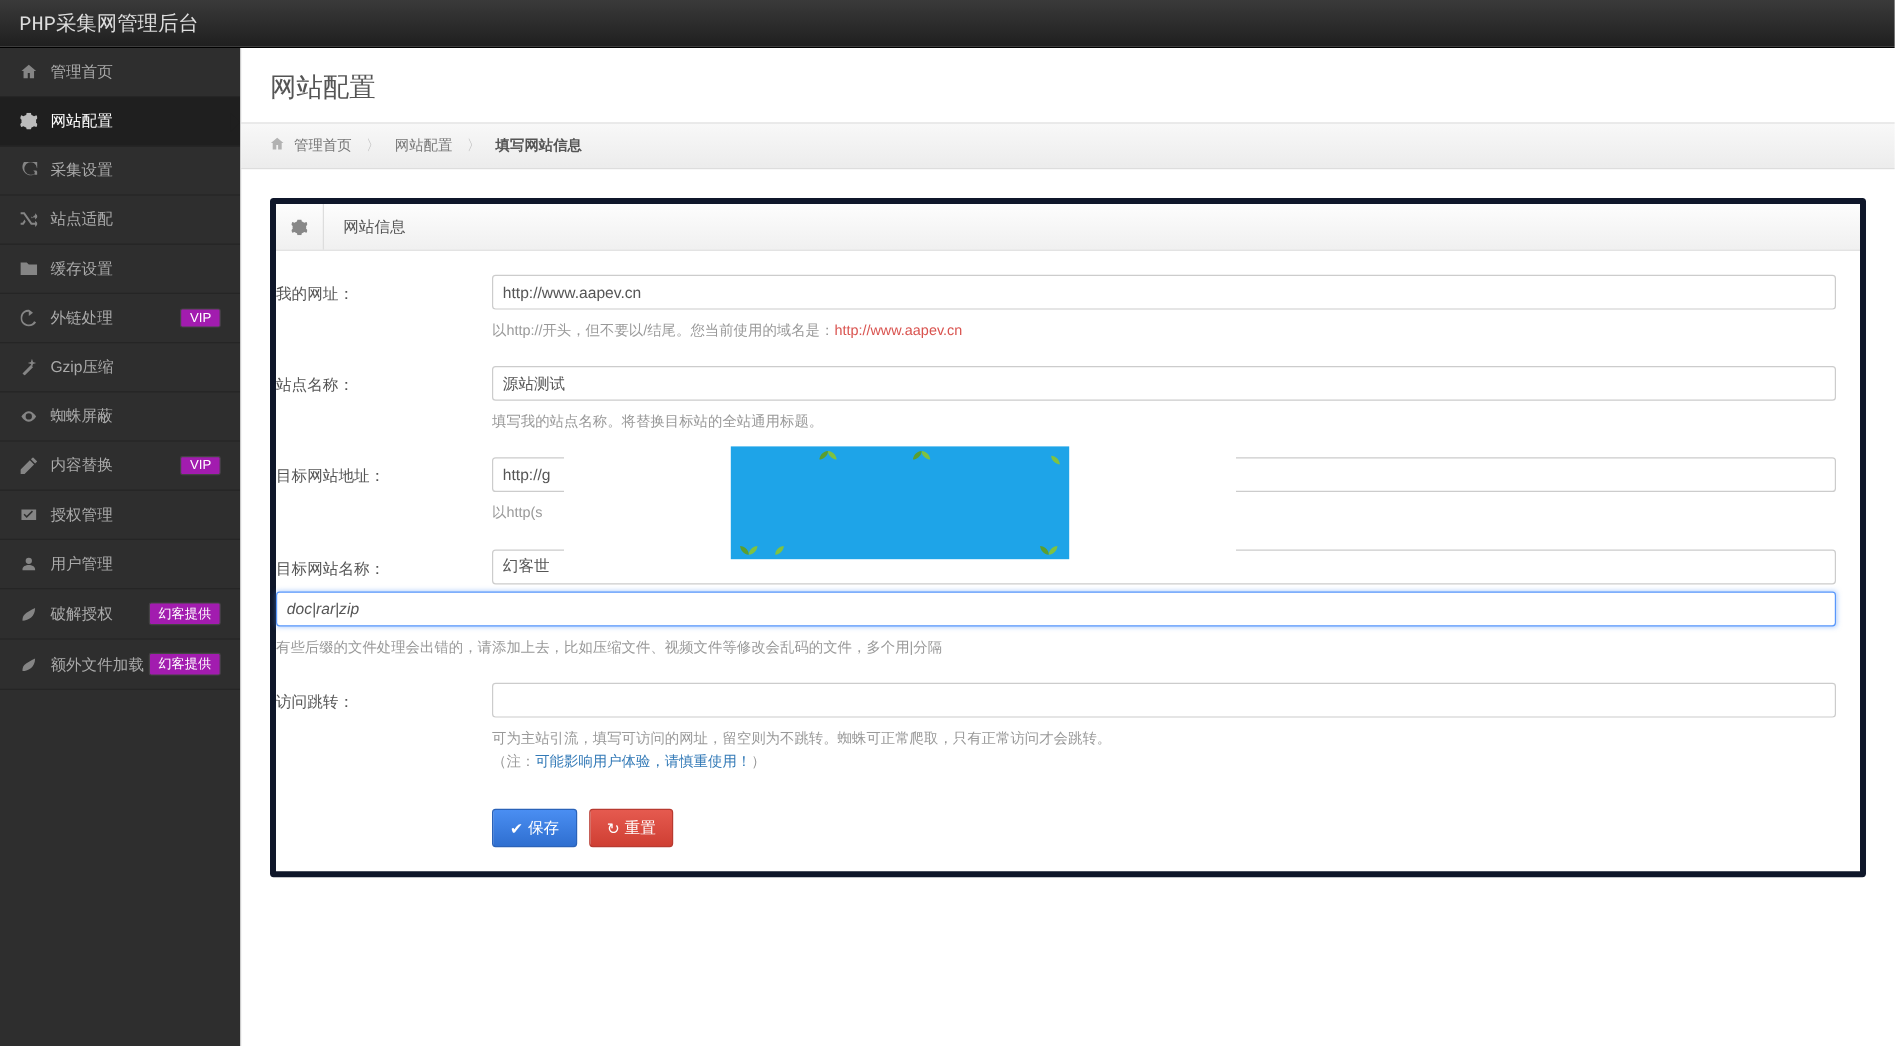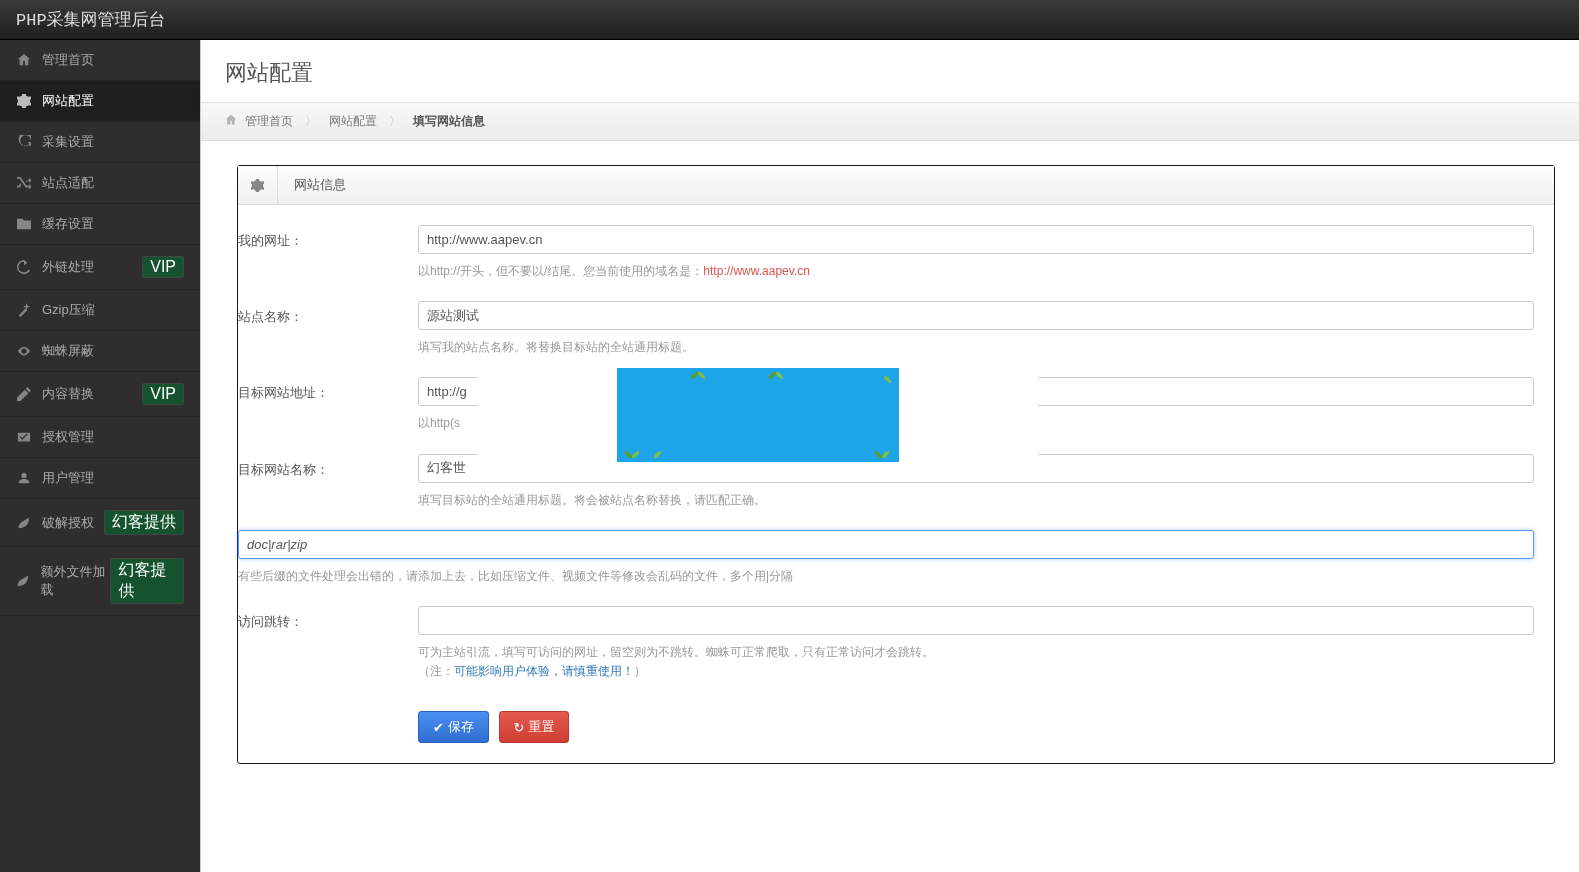--- a/index.html
+++ b/index.html
@@ -10,32 +10,32 @@
     
     .layout { display: flex; min-height: calc(100vh - 40px); }
     
     .sidebar { width: 200px; background: #2e2e2e; flex-shrink: 0; }
     .sidebar ul { list-style: none; }
     .sidebar li { position: relative; }
     .sidebar a { display: flex; align-items: center; padding: 11px 16px; color: #aaa; text-decoration: none; border-bottom: 1px solid #252525; font-size: 13px; }
     .sidebar li.active a { background: #1f1f1f; color: #fff; }
     .sidebar li.active::after { content: ""; position: absolute; right: -8px; top: 50%; margin-top: -8px; border: 8px solid transparent; border-left-color: #1f1f1f; z-index: 10; }
     .sidebar .nav-icon { width: 16px; height: 16px; margin-right: 10px; display: inline-flex; align-items: center; justify-content: center; opacity: 0.7; }
-    .sidebar .badge { margin-left: auto; background: #14532d; color: #fff; padding: 1px 7px; border-radius: 2px; font-size: 16px; border: 1px solid #444; }
+    .sidebar .badge { margin-left: auto; background: #a21caf; color: #fff; padding: 1px 7px; border-radius: 2px; font-size: 11px; border: 1px solid #444; }
     
     .main { flex: 1; background: #fff; display: flex; flex-direction: column; border-left: 1px solid #ccc; }
     .page-title { padding: 18px 24px 14px; font-size: 22px; color: #555; font-weight: normal; }
     .breadcrumb { background: linear-gradient(#f8f8f8, #ececec); border-top: 1px solid #ddd; border-bottom: 1px solid #ddd; padding: 10px 24px; display: flex; align-items: center; font-size: 12px; color: #777; }
     .breadcrumb .sep { margin: 0 12px; color: #bbb; }
     .breadcrumb .home-icon { margin-right: 8px; opacity: 0.6; }
     .breadcrumb .current { color: #555; font-weight: bold; }
     .breadcrumb a { color: #777; text-decoration: none; }
     
     .content { padding: 24px; }
-    .panel { border: 1px solid #0f172a; border-radius: 3px; margin-left: 12px; }
+    .panel { border: 5px solid #0f172a; border-radius: 3px; }
     .panel-header { background: linear-gradient(#fdfdfd, #f0f0f0); border-bottom: 1px solid #ddd; display: flex; align-items: stretch; }
     .panel-gear { width: 40px; display: flex; align-items: center; justify-content: center; border-right: 1px solid #ddd; color: #888; }
     .panel-title { padding: 10px 16px; font-size: 13px; color: #555; }
     .panel-body { padding: 20px 20px 20px 0; position: relative; }
     
     .form-row { display: flex; margin-bottom: 6px; }
     .form-label { width: 180px; padding: 7px 8px 0 0; color: #555; flex-shrink: 0; }
     .form-field { flex: 1; }
     .form-field input[type="text"] { width: 100%; padding: 6px 8px; border: 1px solid #ccc; border-radius: 3px; font-size: 13px; color: #555; }
     .form-help { color: #999; font-size: 12px; padding: 8px 0 14px; line-height: 1.6; }
@@ -278,21 +278,20 @@
             <div class="form-field">
               <input type="text" value="http://g" style="">
               <div class="form-help">以http(s</div>
             </div>
           </div>
 
           <div class="form-row">
             <div class="form-label">目标网站名称：</div>
             <div class="form-field">
               <input type="text" value="幻客世" style="">
-              <div class="form-help">填写目标站的全站通用标题。将会被站点名称替换，请匹配正确。</div>
             </div>
           </div>
 
           <div class="form-row">
             <div class="form-field">
               <input type="text" style="border-color: rgb(88, 151, 251); box-shadow: rgba(88, 151, 251, 0.5) 0px 0px 4px; font-style: italic;" value="doc|rar|zip">
               <div class="form-help">有些后缀的文件处理会出错的，请添加上去，比如压缩文件、视频文件等修改会乱码的文件，多个用|分隔</div>
             </div>
           </div>
 

